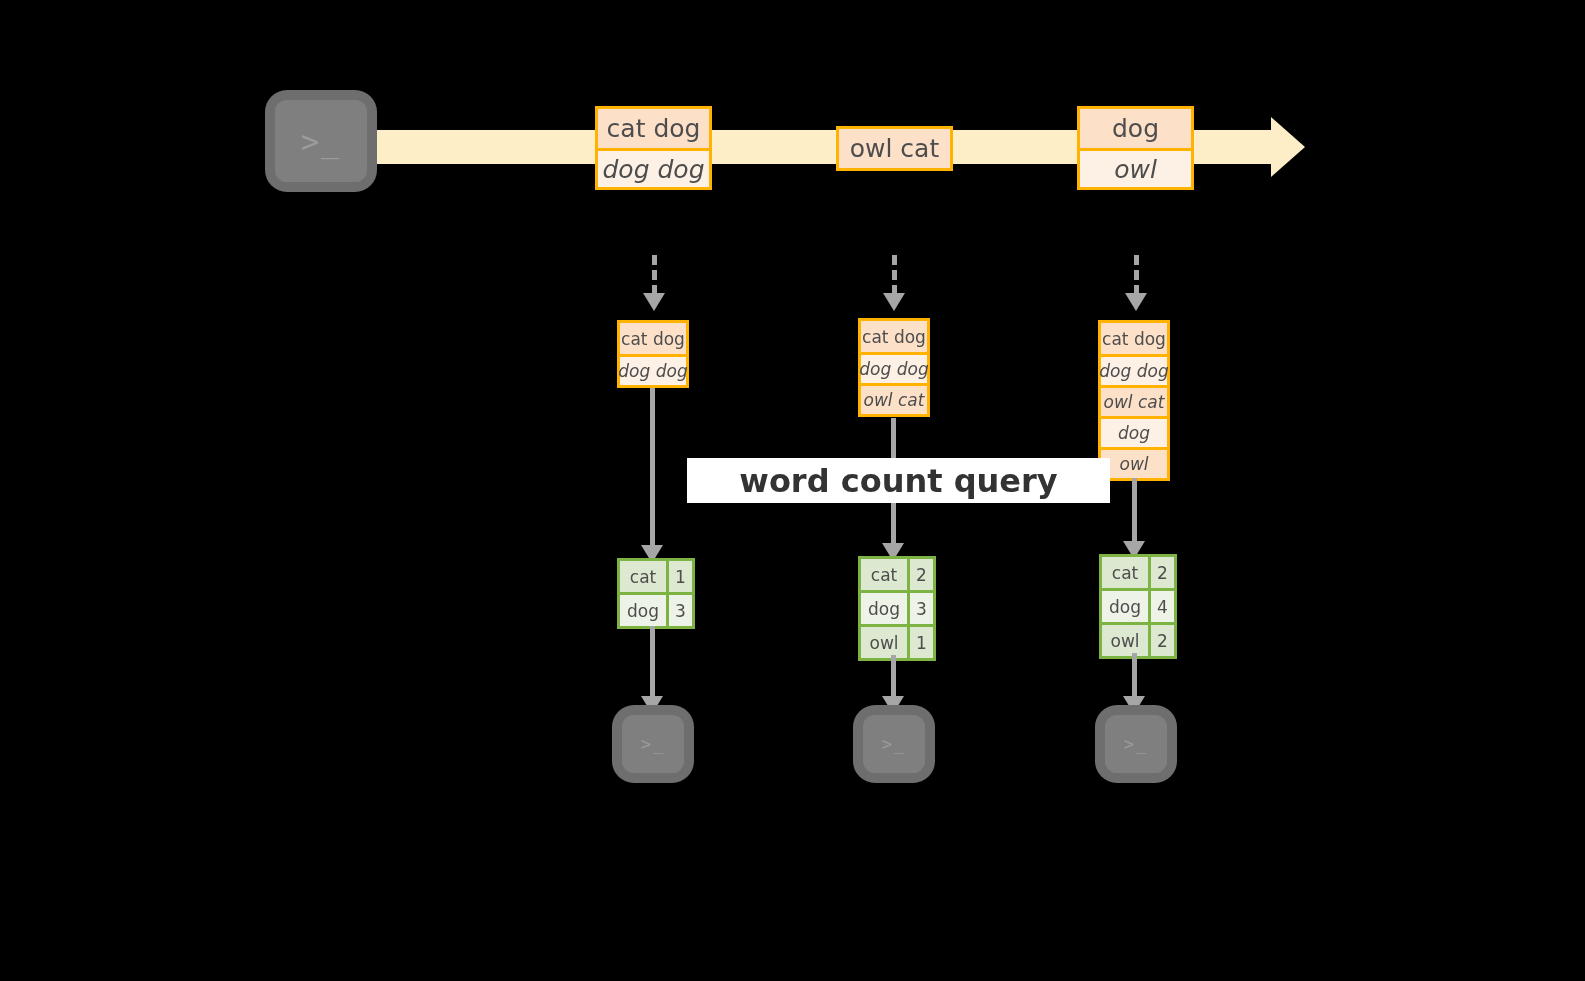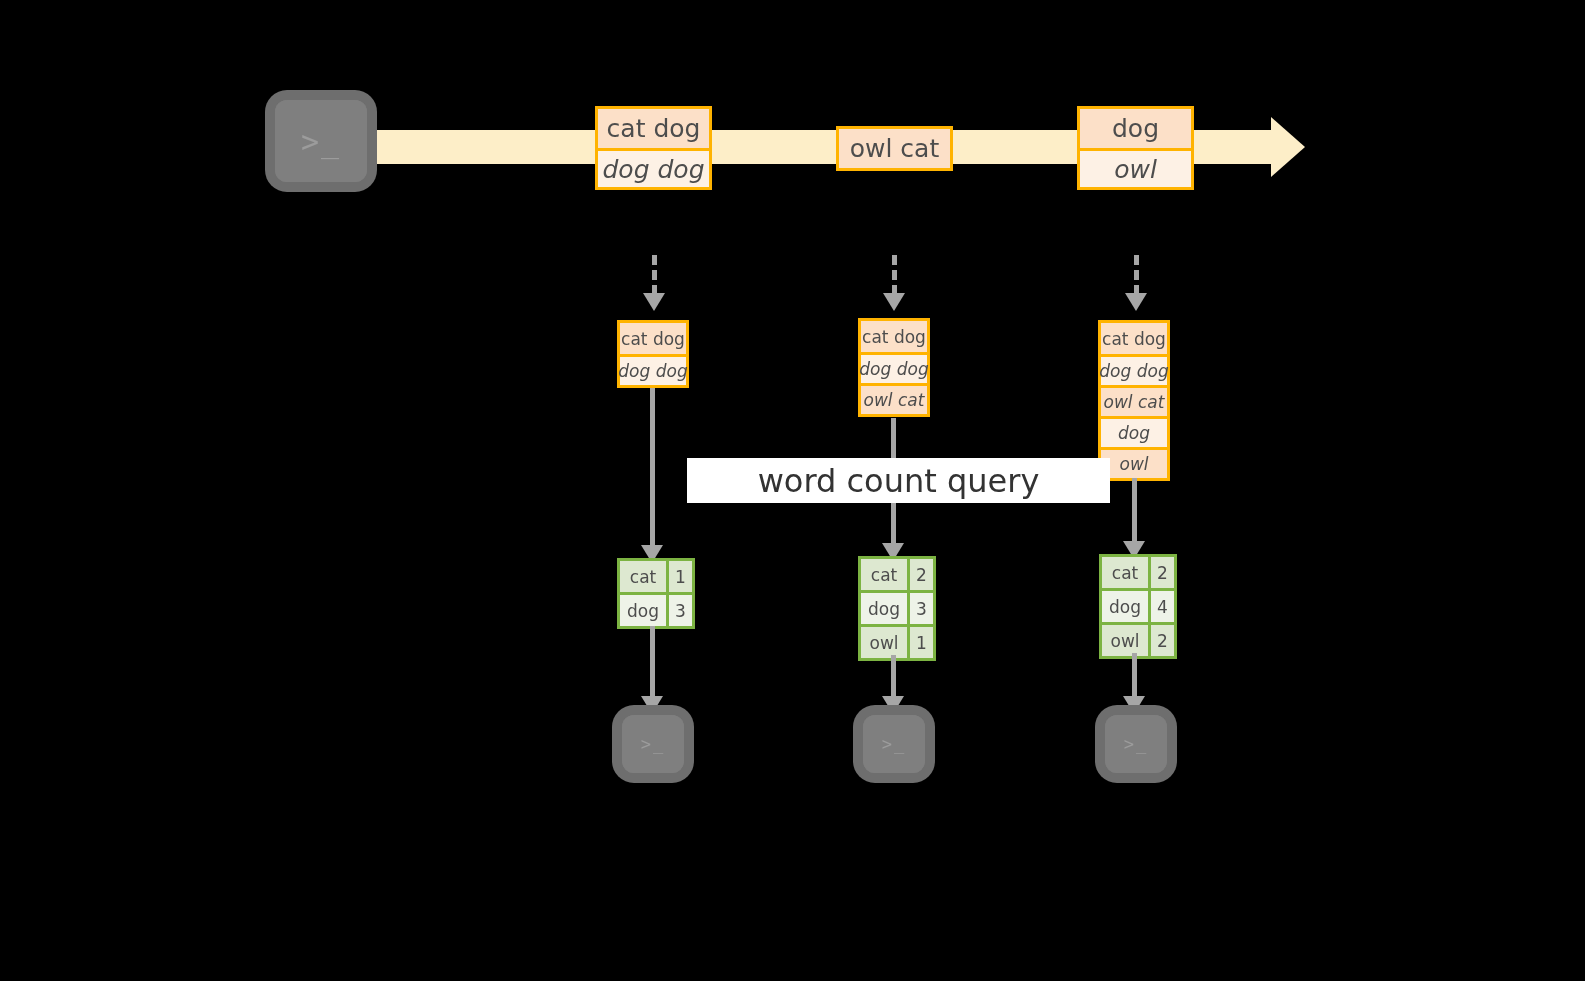--- a/index.html
+++ b/index.html
@@ -135,20 +135,21 @@
     border-top: 18px solid #a6a6a6;
   }
 
   
   .query-band {
     position: absolute;
     background: #ffffff;
     display: flex;
     align-items: center;
     justify-content: center;
+    font-weight: bold;
   }
   .query-band span {
     color: #333333;
     font-size: 32px;
     white-space: nowrap;
   }
 </style>
 </head>
 <body>
 

